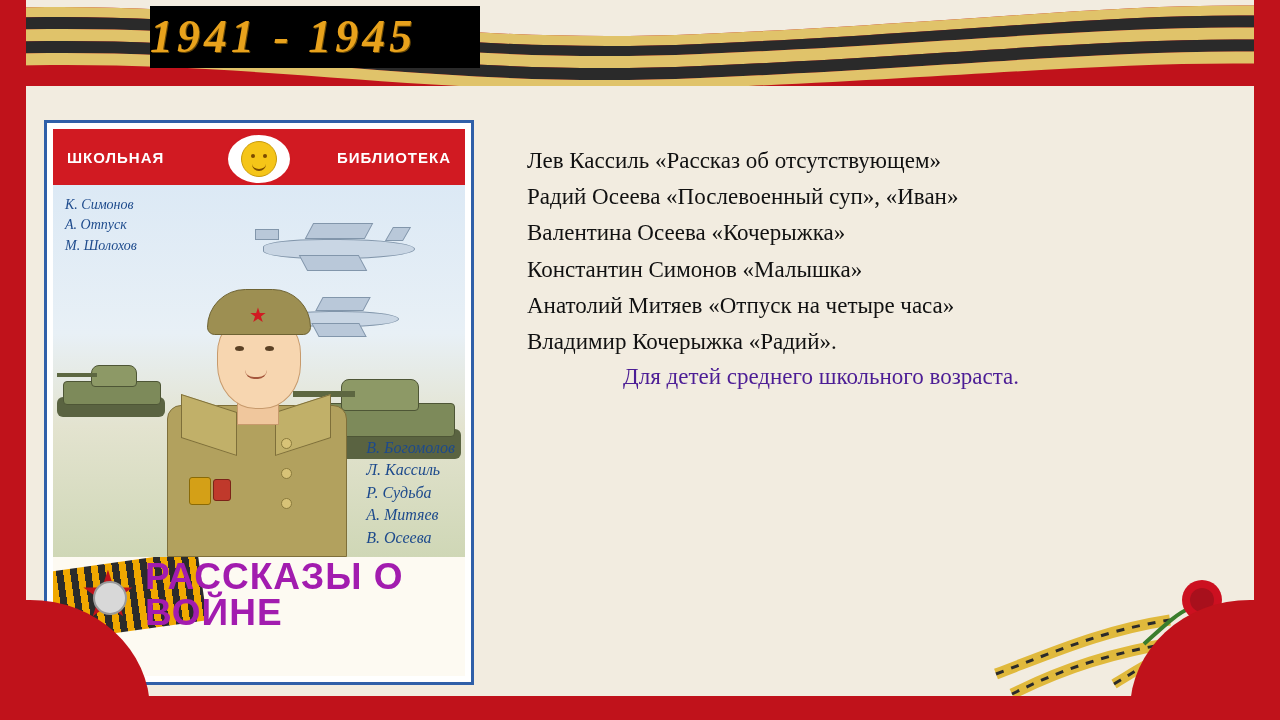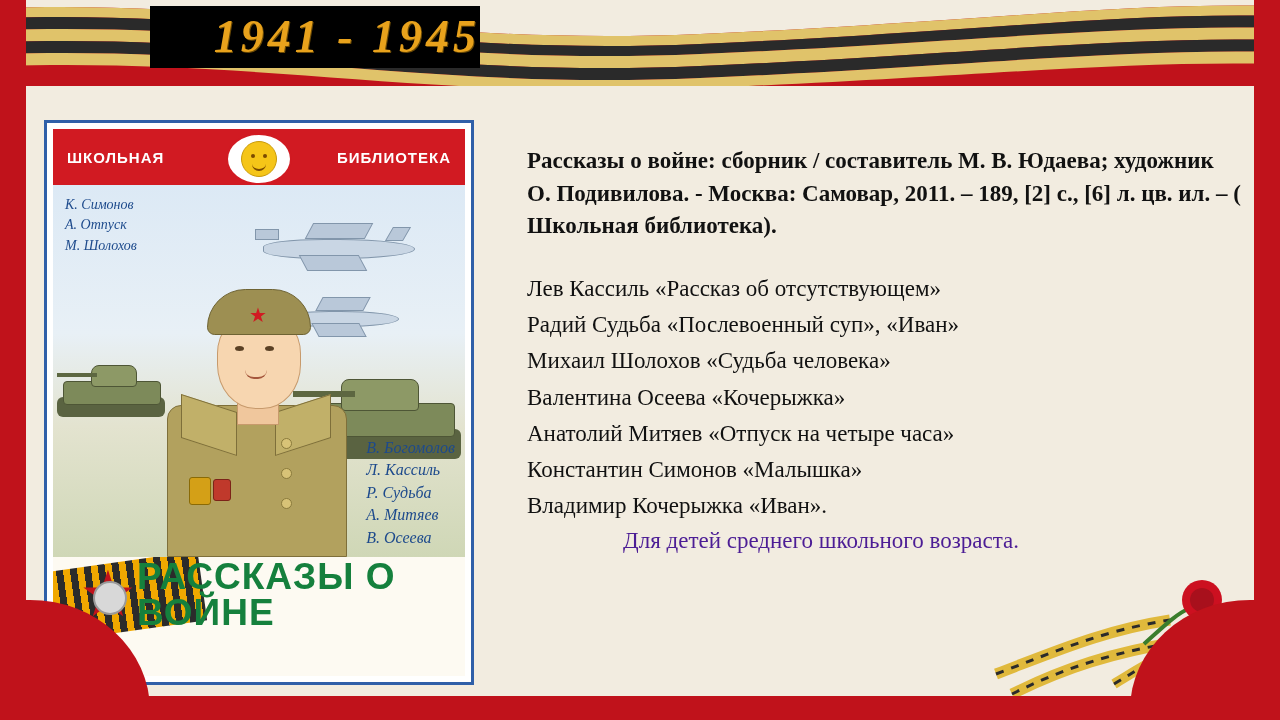--- a/index.html
+++ b/index.html
@@ -75,21 +75,21 @@
     width: 1280px; height: 86px;
   }
   .year-box {
     position: absolute;
     left: 150px; top: 6px;
     width: 330px; height: 62px;
     background: #000000;
     z-index: 5;
     display: flex;
     align-items: center;
-    justify-content: flex-end;
+    justify-content: flex-start;
   }
   .year-text {
     font-family: "Liberation Serif", serif;
     font-weight: bold;
     font-style: italic;
     font-size: 46px;
     letter-spacing: 4px;
     color: #e8a21c;
     text-shadow: 1px 1px 0 #6b4a05;
     line-height: 1;
@@ -361,23 +361,23 @@
   .order-star .inner {
     position: absolute;
     left: 18px; top: 18px;
     width: 30px; height: 30px;
     border-radius: 50%;
     background: #d8d8d8;
     border: 2px solid #9a9a9a;
   }
   .cover-main-title {
     position: absolute;
-    left: 84px; top: 2px;
+    left: 92px; top: 2px;
     width: 310px;
-    color: #15803d;
+    color: #a21caf;
     font-family: "Liberation Sans", sans-serif;
     font-weight: bold;
     font-size: 37px;
     line-height: 0.98;
     letter-spacing: 1px;
   }
   .cover-subtitle {
     position: absolute;
     left: 150px; bottom: 4px;
     width: 260px;
@@ -534,50 +534,45 @@
       <div class="cover-title-band">
         <div class="ribbon-stripe"></div>
         <div class="order-star">★<div class="inner"></div></div>
         <div class="cover-main-title">РАССКАЗЫ О ВОЙНЕ</div>
       </div>
 
     </div>
   </div>
 
   <div class="text-col">
-    <p class="biblio">Рассказы о войне: сборник / составитель М. В. Юдаева; художник О. Подивилова. - Москва: Самовар, 2011. – 189, [2] с., [6] л. цв. ил. – ( Школьная библиотека).</p>
 
 
     <p class="work-line">
       <span class="author">Лев Кассиль</span>
       <span>«Рассказ об отсутствующем»</span>
     </p>
     <p class="work-line">
-      <span class="author">Радий Судьба</span>
+      <span class="author">Радий Осеева</span>
       <span>«Послевоенный суп», «Иван»</span>
-    </p>
-    <p class="work-line">
-      <span class="author">Михаил Шолохов</span>
-      <span>«Судьба человека»</span>
     </p>
     <p class="work-line">
       <span class="author">Валентина Осеева</span>
       <span>«Кочерыжка»</span>
     </p>
     <p class="work-line">
+      <span class="author">Константин Симонов</span>
+      <span>«Малышка»</span>
+    </p>
+    <p class="work-line">
       <span class="author">Анатолий Митяев</span>
       <span>«Отпуск на четыре часа»</span>
     </p>
     <p class="work-line">
-      <span class="author">Константин Симонов</span>
-      <span>«Малышка»</span>
-    </p>
-    <p class="work-line">
       <span class="author">Владимир Кочерыжка</span>
-      <span>«Иван».</span>
+      <span>«Радий».</span>
     </p>
 
     <p class="closing-line">Для детей среднего школьного возраста.</p>
   </div>
 
   <svg class="decor-br" viewBox="0 0 260 140">
     <g>
       <path d="M2,118 C60,96 110,74 176,64" stroke="#e0b93c" stroke-width="11" fill="none"></path>
       <path d="M2,118 C60,96 110,74 176,64" stroke="#2b2b2b" stroke-width="3" fill="none" stroke-dasharray="8 8"></path>
       <path d="M18,138 C70,112 120,96 184,86" stroke="#e0b93c" stroke-width="11" fill="none"></path>

